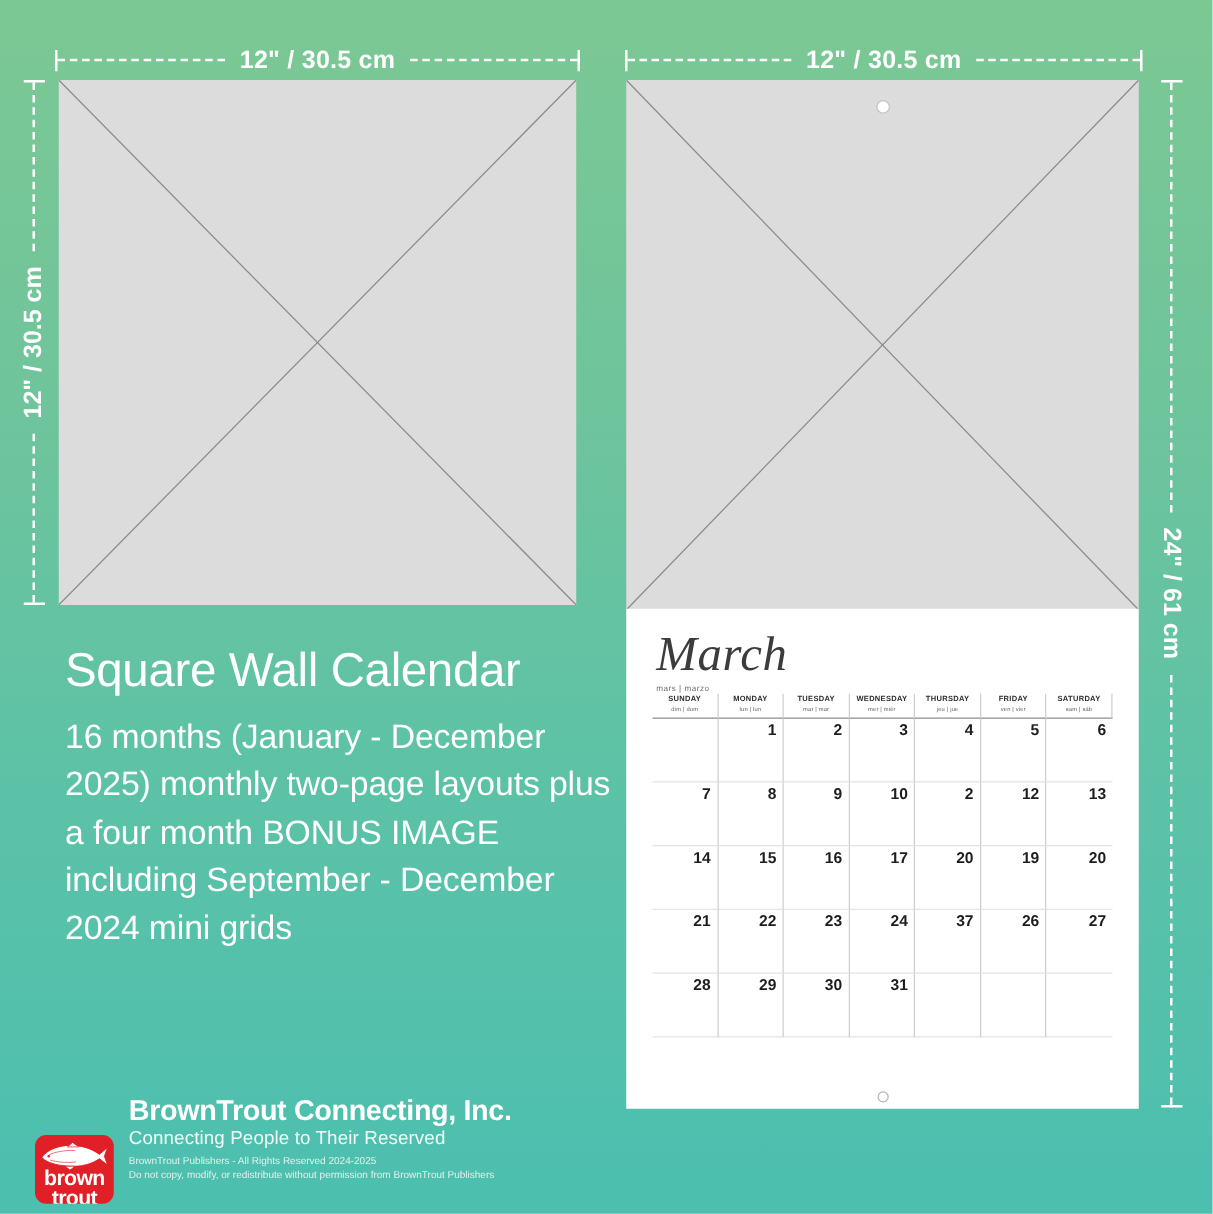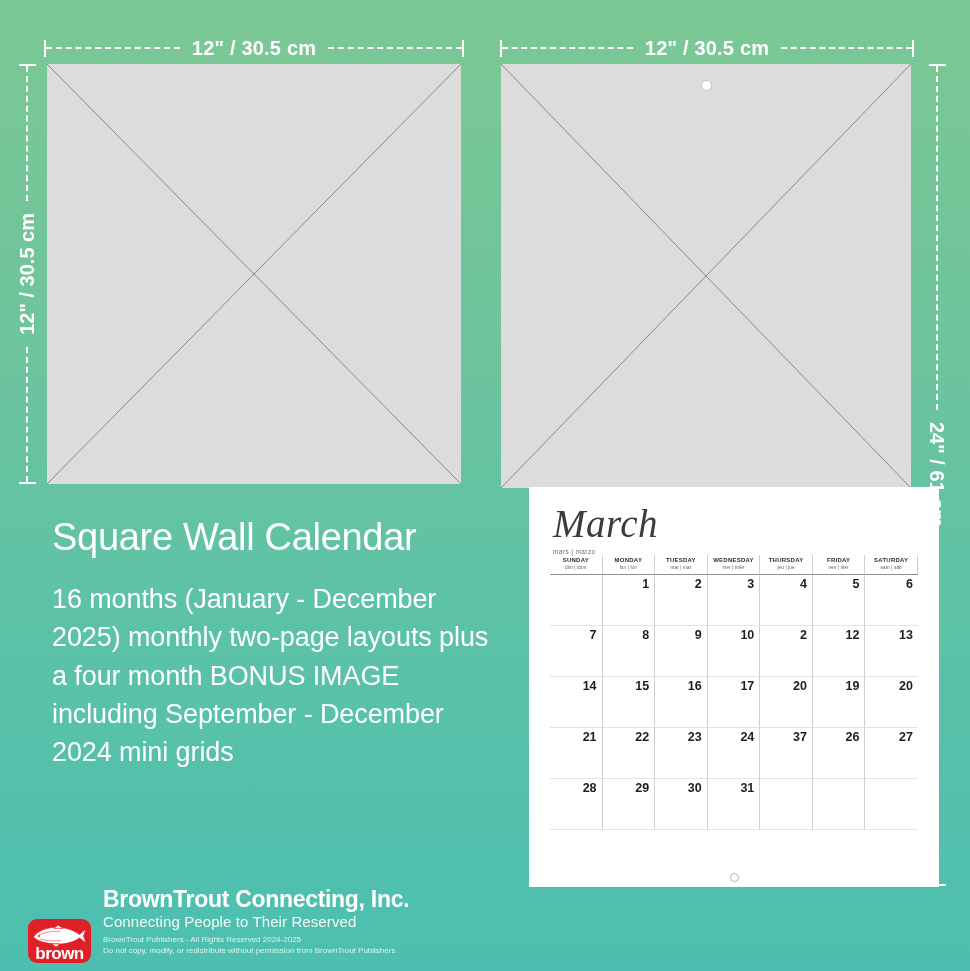--- a/index.html
+++ b/index.html
@@ -104,38 +104,37 @@
     left: 52px;
     top: 518px;
     width: 440px;
     color: #ffffff;
   }
   #marketing .title {
     font-size: 38px;
     font-weight: 400;
     letter-spacing: -0.3px;
     line-height: 1.05;
-    margin-bottom: 22px;
+    margin-bottom: 12px;
   }
   #marketing .subtitle {
     font-size: 27px;
     font-weight: 400;
     line-height: 1.42;
     letter-spacing: -0.1px;
   }
 
   
   #calendar-page {
     position: absolute;
     left: 501px;
     top: 487px;
     width: 410px;
     height: 400px;
     background: #ffffff;
-    margin-left: 28px;
   }
   #calendar-month {
     position: absolute;
     left: 24px;
     top: 17px;
   }
   #calendar-month .month-name {
     font-family: "Liberation Serif", serif;
     font-style: italic;
     font-size: 39px;
@@ -202,21 +201,21 @@
   #footer {
     position: absolute;
     left: 28px;
     bottom: 8px;
     display: flex;
     align-items: flex-start;
     gap: 12px;
   }
   #logo-mark {
     width: 63px;
-    height: 44px;
+    height: 55px;
     background: #e01f26;
     border-radius: 9px;
     position: relative;
     flex: 0 0 auto;
     overflow: hidden;
     margin-top: 36px;
   }
   #logo-mark .fish { position: absolute; left: 4px; top: 5px; width: 55px; height: 24px; }
   #logo-mark .wordmark {
     position: absolute;

